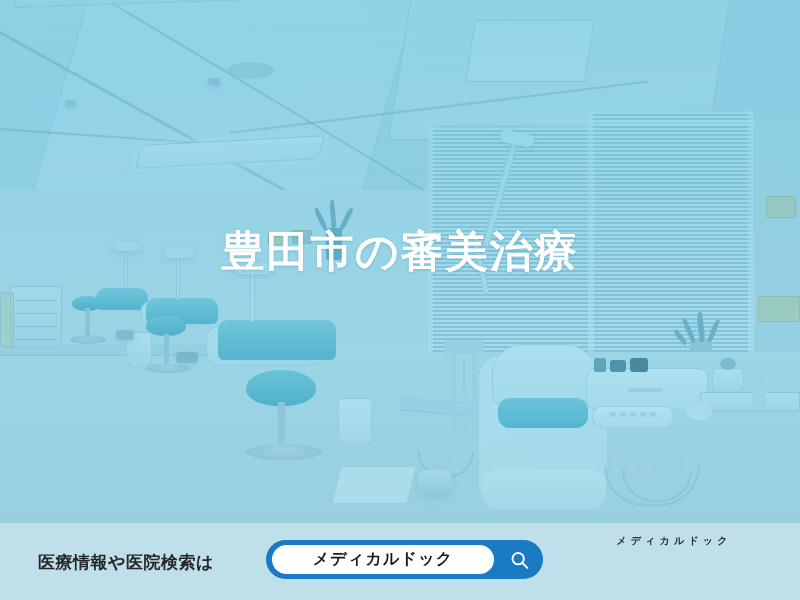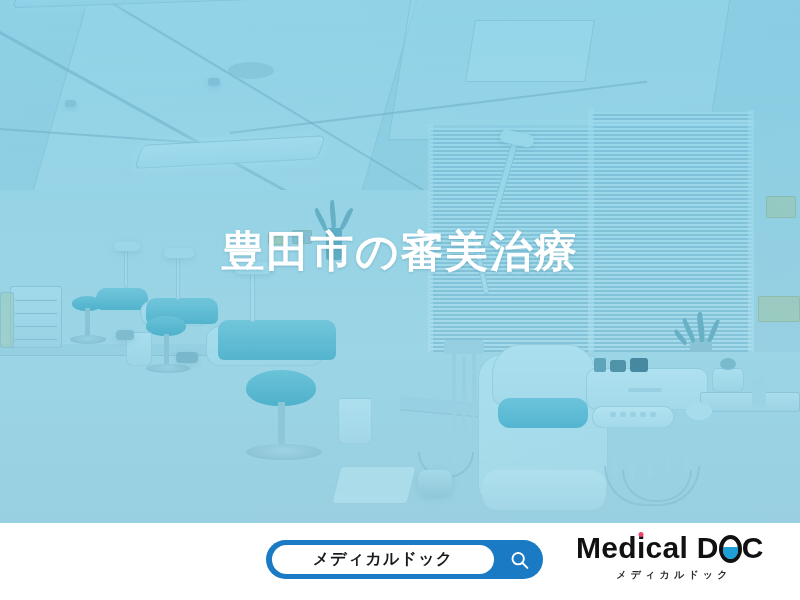--- a/index.html
+++ b/index.html
@@ -389,31 +389,33 @@
     </div>
 
     <div class="tint"></div>
     <div class="tint2"></div>
 
     <div class="title-wrap">
       <span class="title-line">豊田市の審美治療</span>
     </div>
   </div>
 
+  <div class="bottombar">
+    <span class="bb-label">医療情報や医院検索は</span>
+  </div>
 
   <div class="searchpill">
     <div class="search-inner">
       <span class="search-text">メディカルドック</span>
     </div>
     <span class="search-ico">
       <svg viewBox="0 0 24 24" width="21" height="21" fill="none" stroke="#ffffff" stroke-width="2.2" stroke-linecap="round">
         <circle cx="10.5" cy="10.5" r="6.5"></circle>
         <line x1="15.4" y1="15.4" x2="21" y2="21"></line>
       </svg>
     </span>
   </div>
 
   <div class="logo">
-    <div class="logo-main"><span>M</span><span>ed</span><span class="logo-i"><span class="dot"></span><span>i</span></span><span>cal</span><span> </span><span>D</span><span class="logo-o"><span class="ring"></span><span class="fill"></span></span><span>C</span></div>
     <div class="logo-sub">メディカルドック</div>
   </div>
 
 </div>
 
 </body></html>

